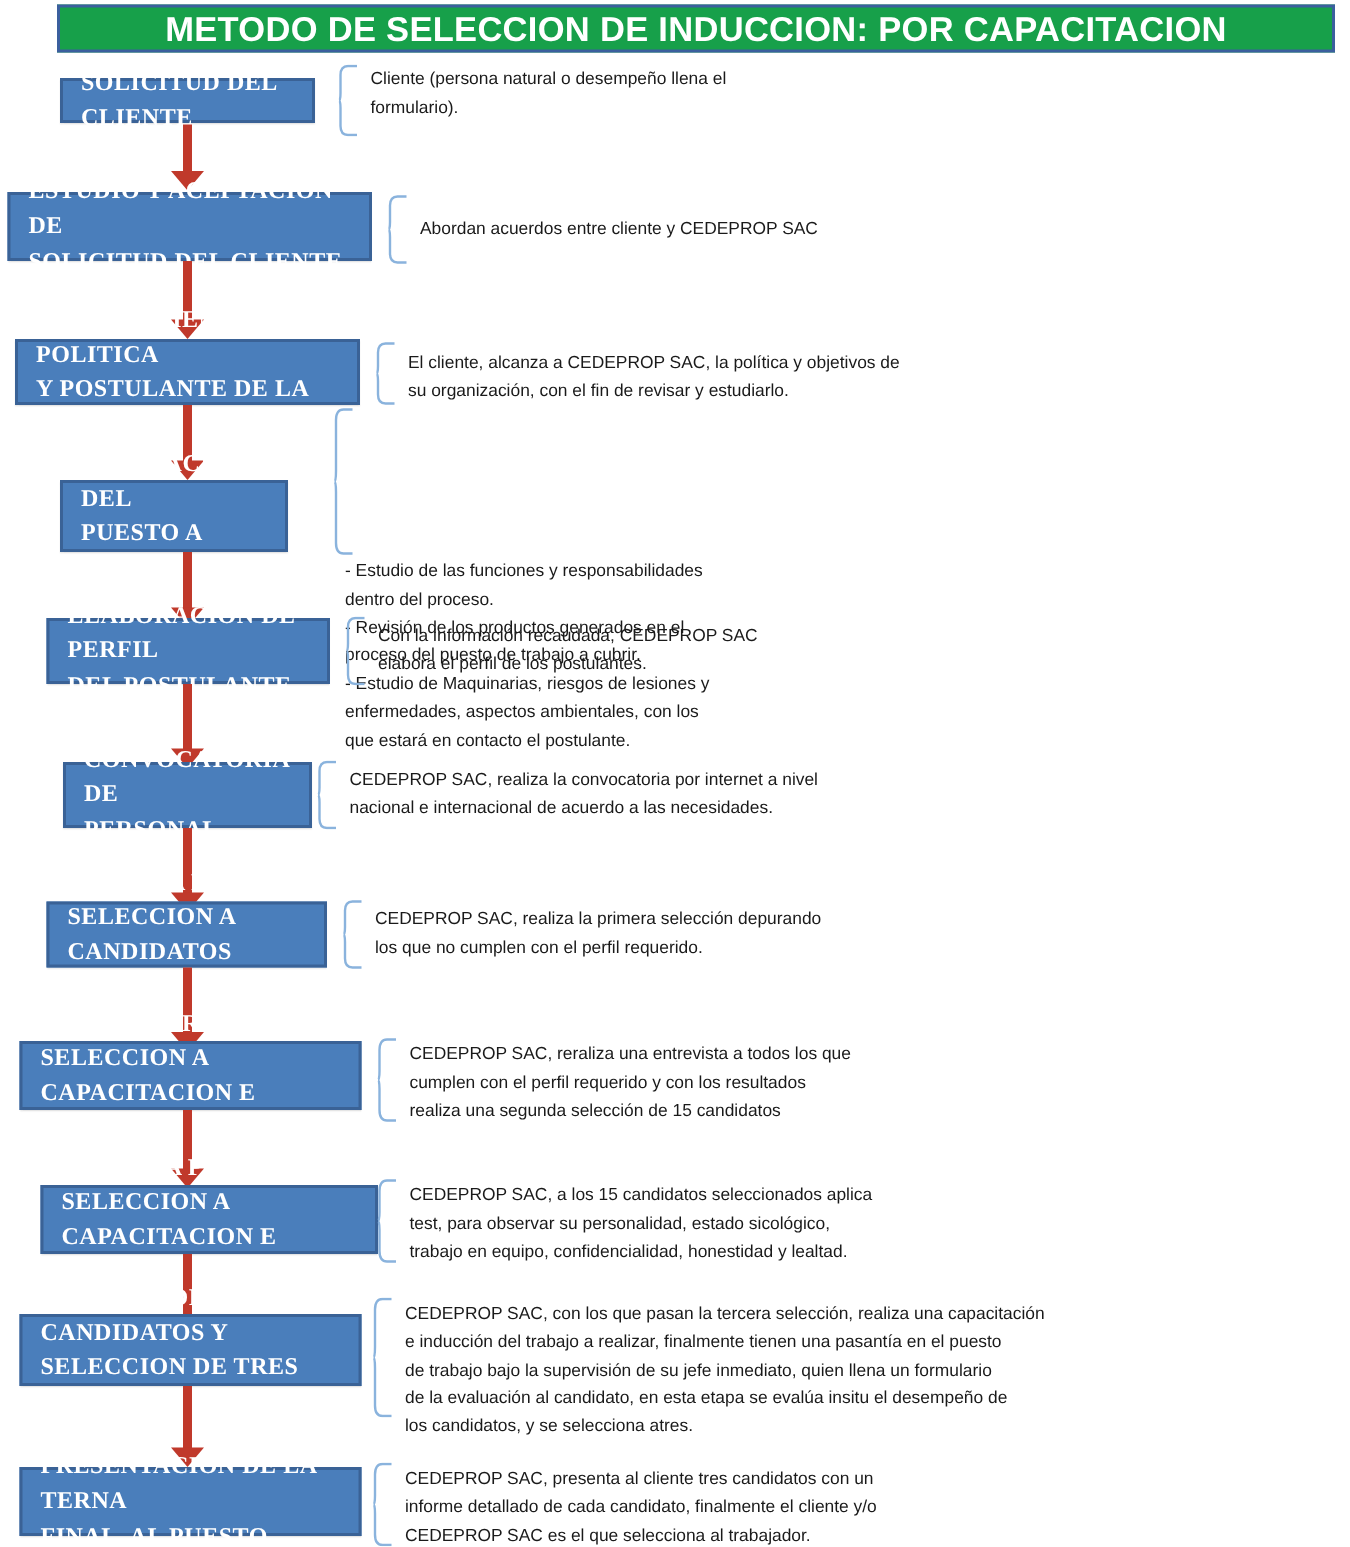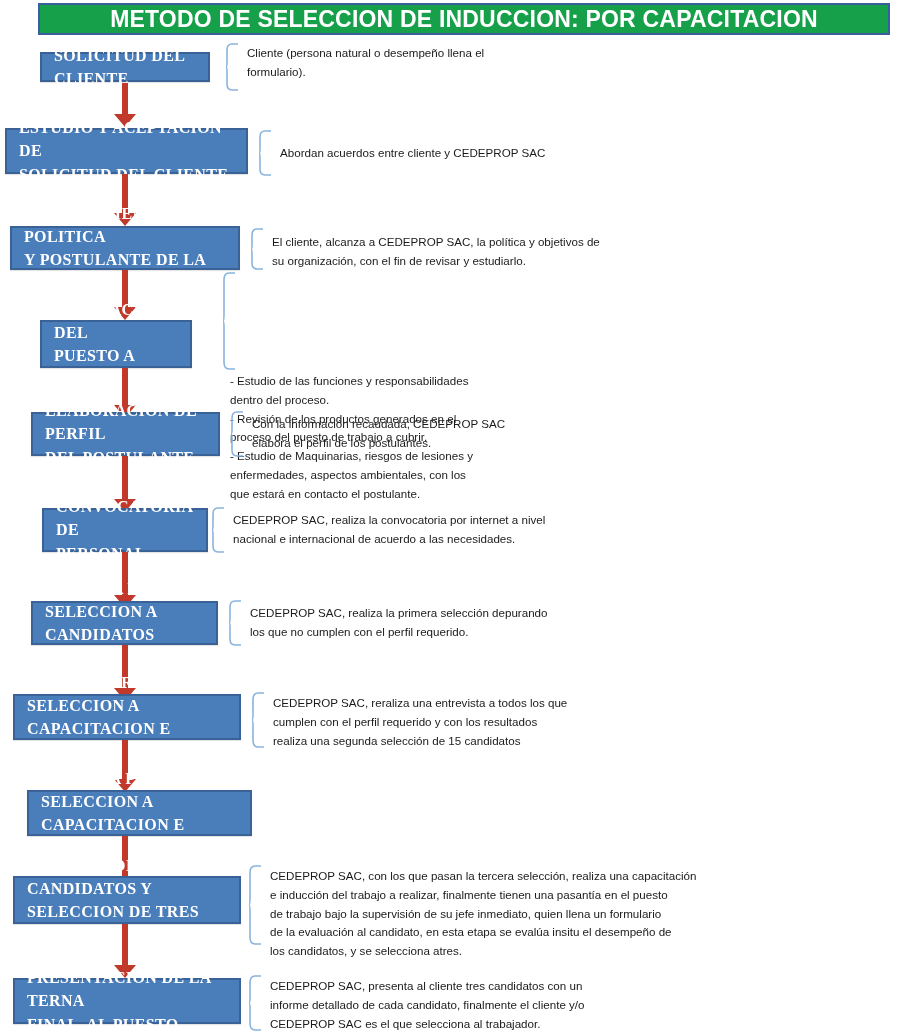--- a/index.html
+++ b/index.html
@@ -263,20 +263,30 @@
   </div>
 
   <div class="pbox" style="left:27px; top:790px; width:225px; height:46px;">
     <span class="pbox-label">TERCERA PRE-SELECCION A
 CAPACITACION E INDUCCION</span>
   </div>
   <div class="arrow" style="left:114px; top:836px; height:54px;">
     <div class="shaft" style="height:42px;"></div>
     <div class="head" style="top:41px;"></div>
   </div>
+  <div class="desc-group" style="left:251px; top:786px;">
+    <div class="brace">
+      <svg width="14" height="56" viewBox="0 0 14 56">
+          <path d="M13 1 H7 Q2 1 2 8 V22 Q2 28 1 28 Q2 28 2 34 V48 Q2 55 7 55 H13" fill="none" stroke="#8ab3dd" stroke-width="1.6"></path>
+        </svg>
+    </div>
+    <div class="desc-text" style="padding-top:2px;">CEDEPROP SAC, a los 15 candidatos seleccionados aplica
+test, para observar su personalidad, estado sicológico,
+trabajo en equipo, confidencialidad, honestidad y lealtad.</div>
+  </div>
 
   <div class="pbox" style="left:13px; top:876px; width:228px; height:48px;">
     <span class="pbox-label">EVALUACIÓN DE CANDIDATOS Y
 SELECCION DE TRES CANDIDATOS</span>
   </div>
   <div class="arrow" style="left:114px; top:924px; height:54px;">
     <div class="shaft" style="height:42px;"></div>
     <div class="head" style="top:41px;"></div>
   </div>
   <div class="desc-group" style="left:248px; top:865px;">

